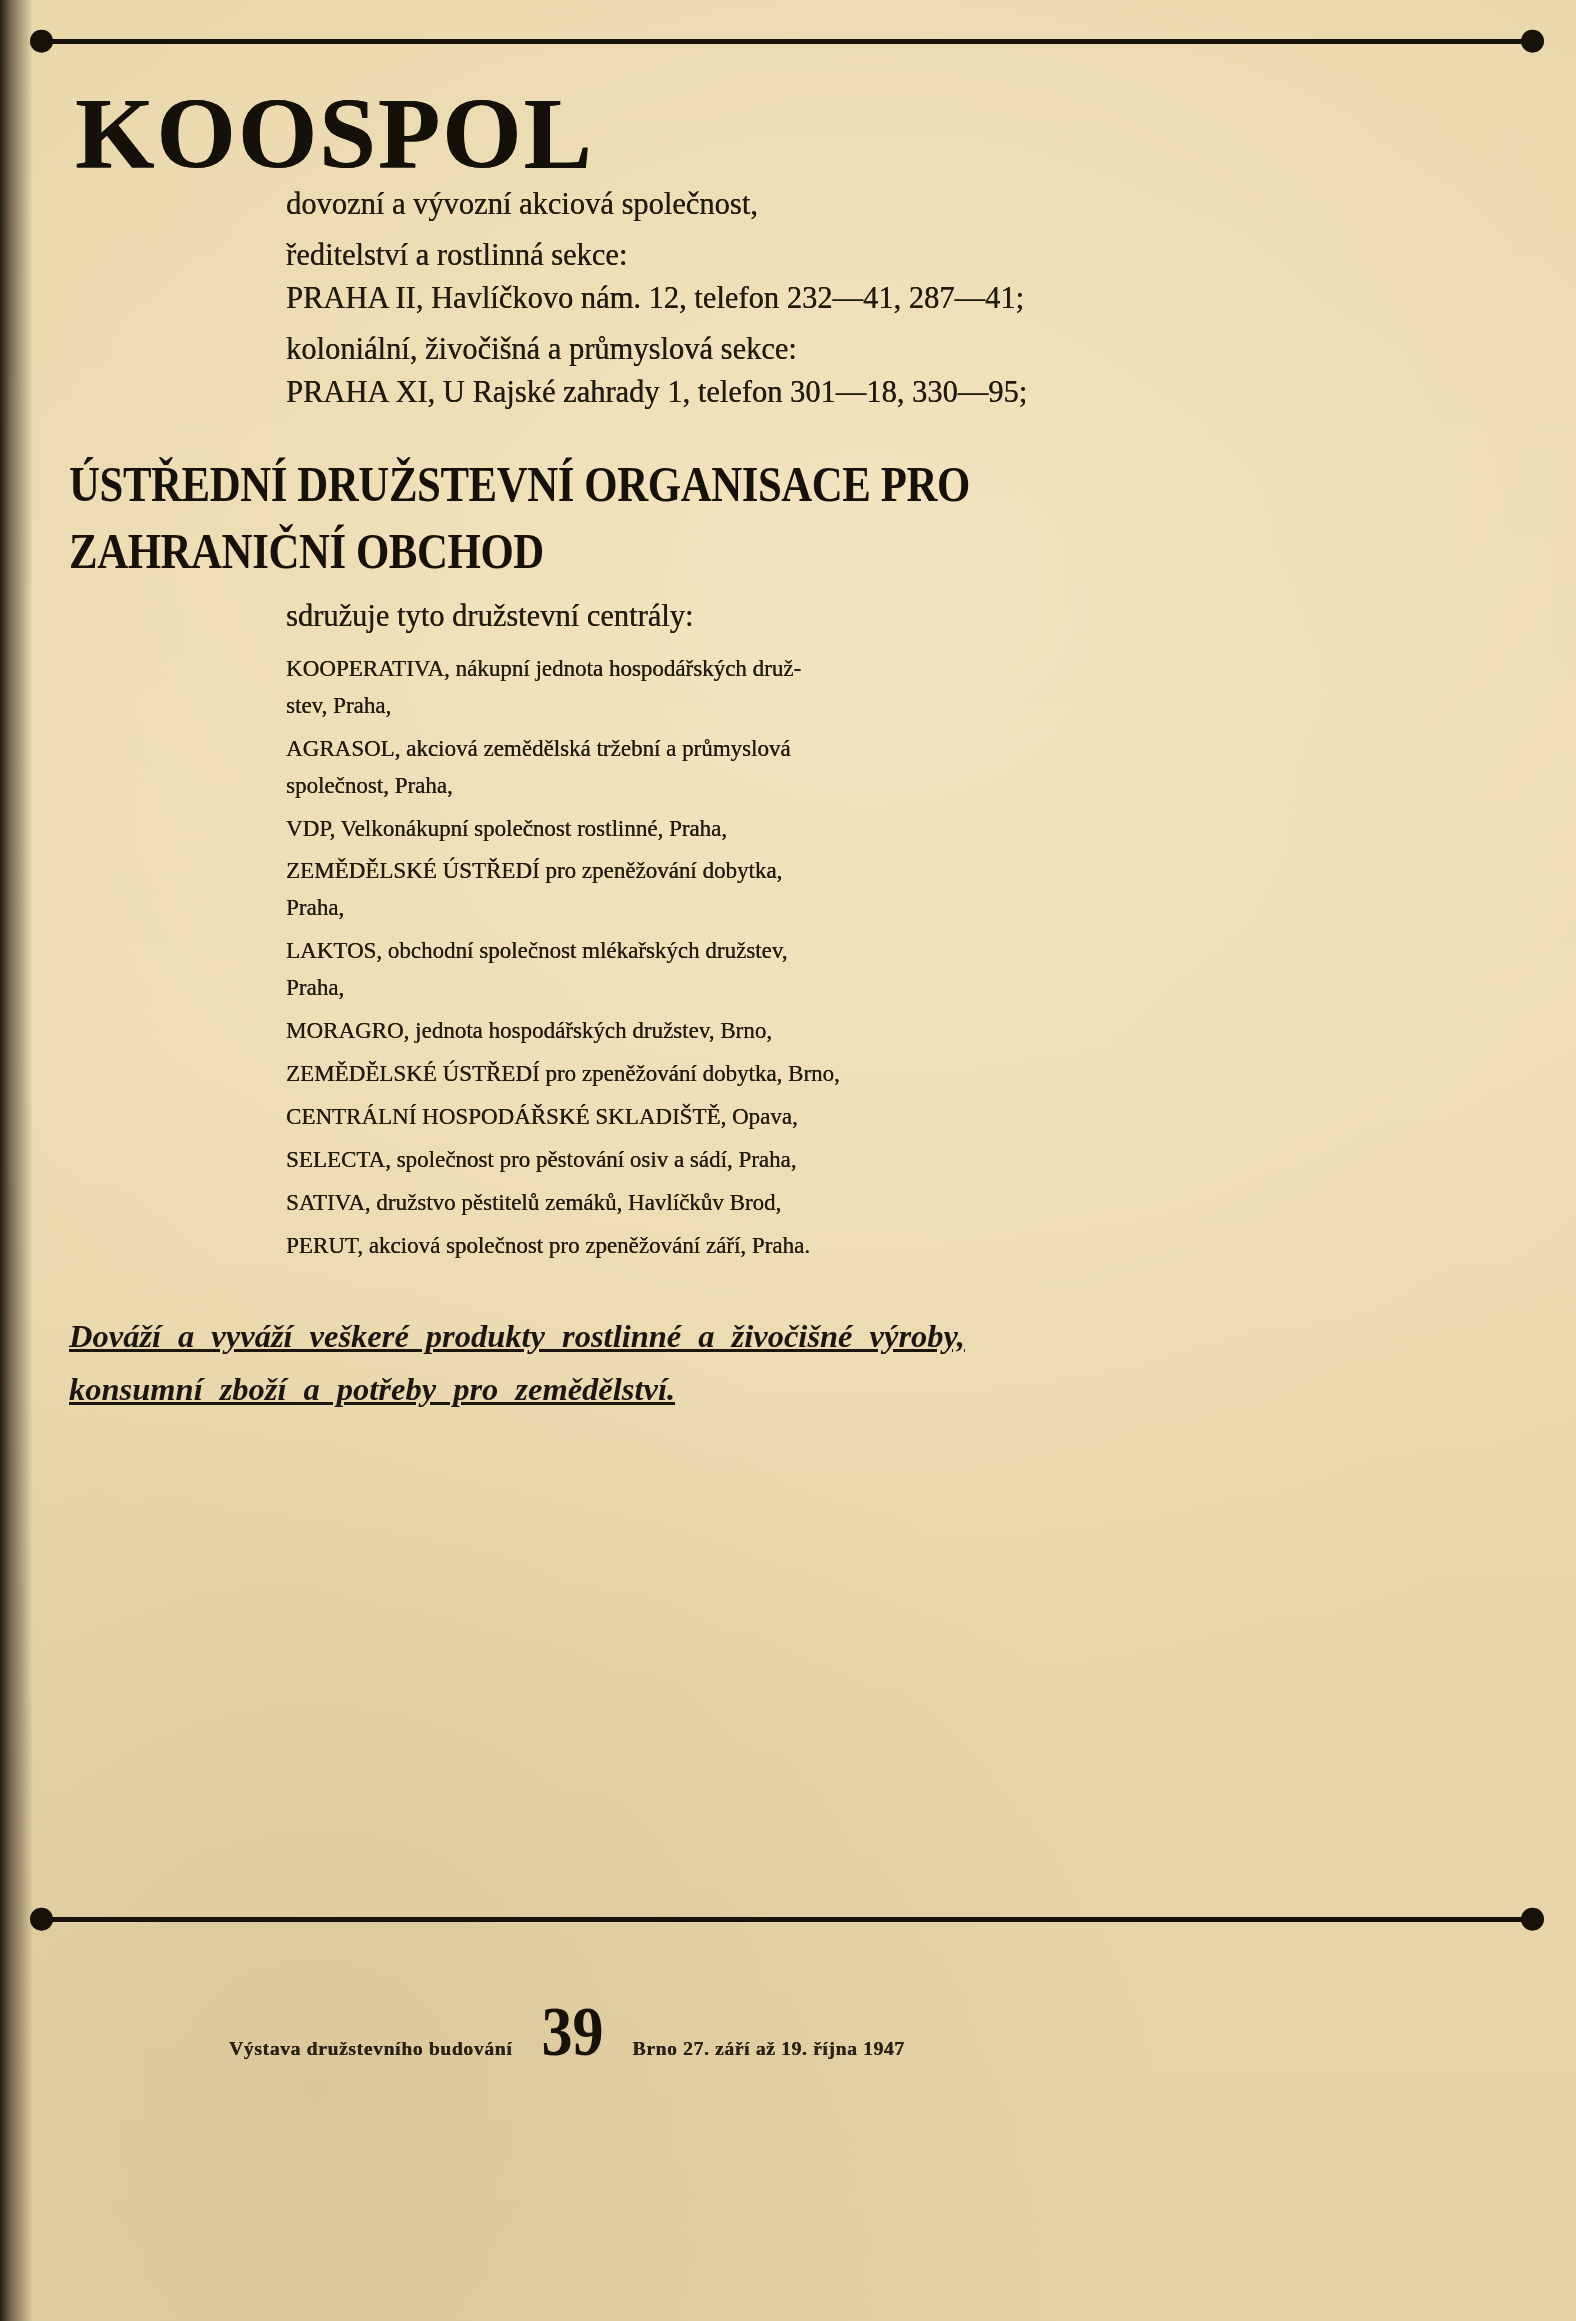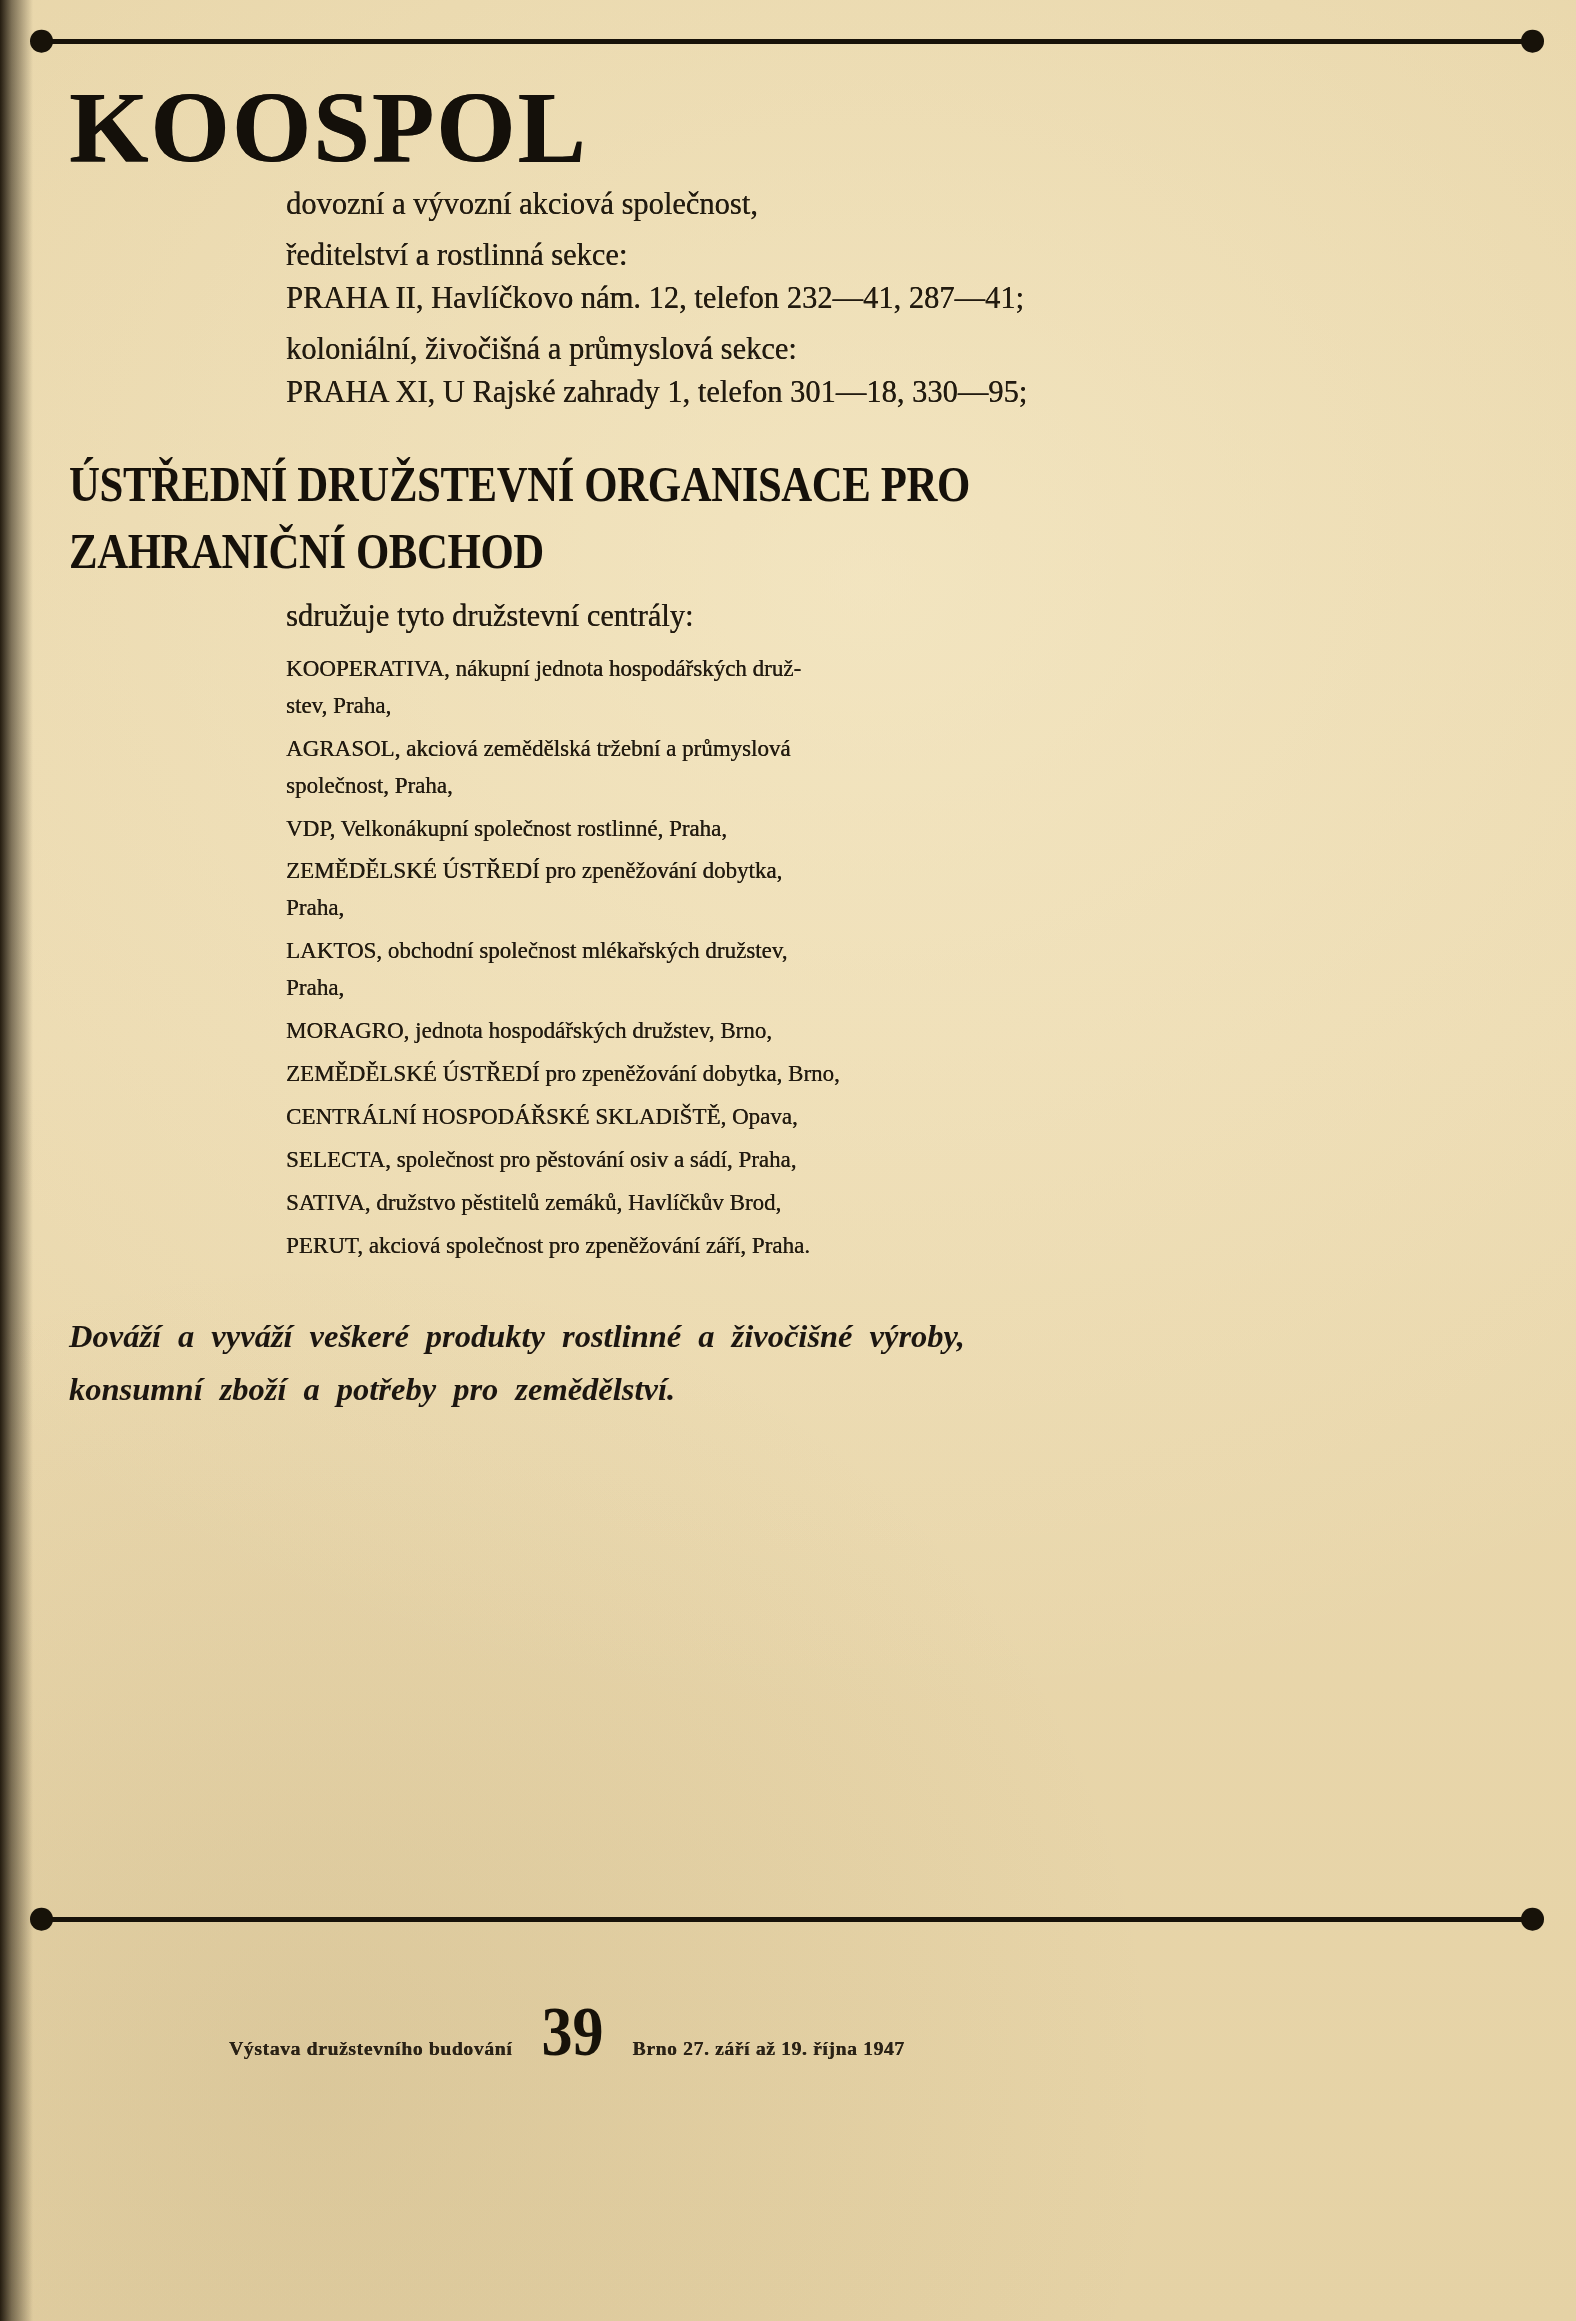--- a/index.html
+++ b/index.html
@@ -27,21 +27,21 @@
   .rule-top { top:39px; }
   .rule-bottom { top:1917px; }
   .dot {
     position:absolute; width:22.7px; height:22.7px; border-radius:50%;
     background:#171209; top:50%; transform:translateY(-50%);
   }
   .dot-l { left:-4.9px; }
   .dot-r { right:-4.9px; }
 
   .brand {
-    position:absolute; left:69px; top:77px; margin:0;
+    position:absolute; left:69px; top:77px; margin:6px;
     font-size:102px; font-weight:bold; line-height:1;
     letter-spacing:2px; color:#14100a;
     text-shadow:0.5px 0 0 currentColor;
   }
 
   .intro { position:absolute; left:286px; top:183px; width:749px; }
   .line {
     margin:0; font-size:30.5px; line-height:43px;
     text-shadow:0.3px 0 0 currentColor;
   }
@@ -62,21 +62,21 @@
   }
   .member {
     margin:0 0 5.9px 0; font-size:23px; line-height:37px;
     white-space:pre-line; text-shadow:0.3px 0 0 currentColor;
   }
 
   .closing {
     position:absolute; left:69px; top:1310px; width:951px; margin:0;
     font-style:italic; font-weight:bold;
     font-size:32.5px; line-height:53px; word-spacing:8.9px;
-    white-space:pre-line; color:#1c1610;
+    white-space:pre-line; color:#1c1610;text-decoration:underline;
   }
 
   .footer {
     position:absolute; left:229px; top:1998px;
     display:flex; align-items:baseline; gap:25.6px;
     color:#2a2216;
   }
   .footer-text {
     font-size:19.7px; font-weight:bold; letter-spacing:0.6px;
     text-shadow:0.3px 0 0 currentColor;

